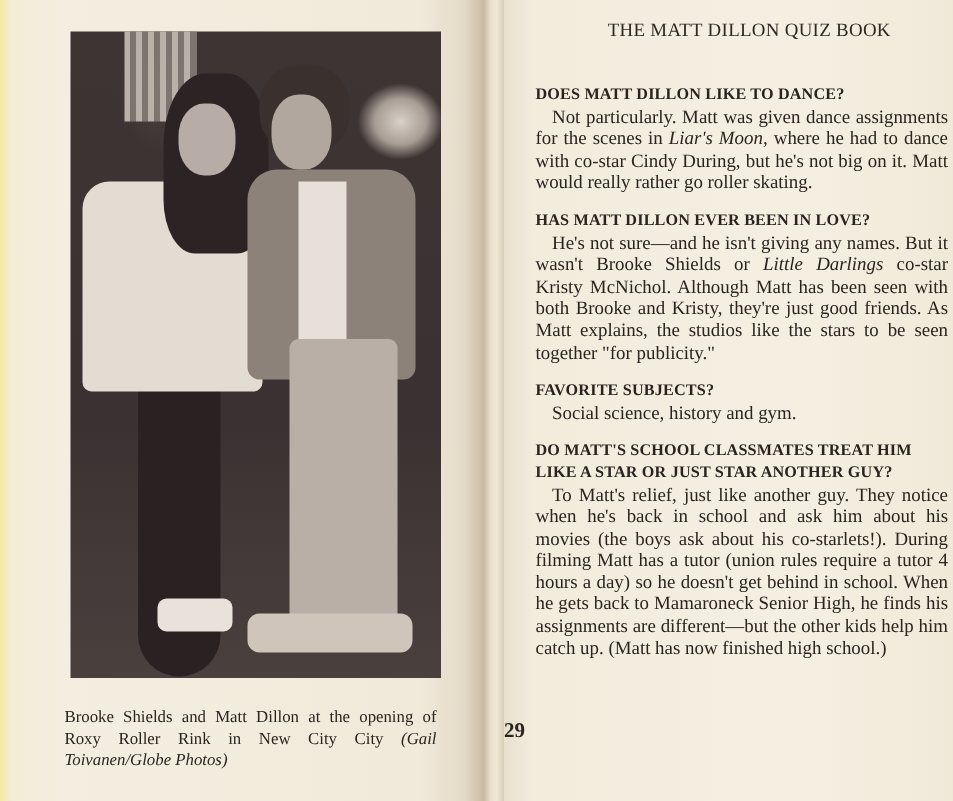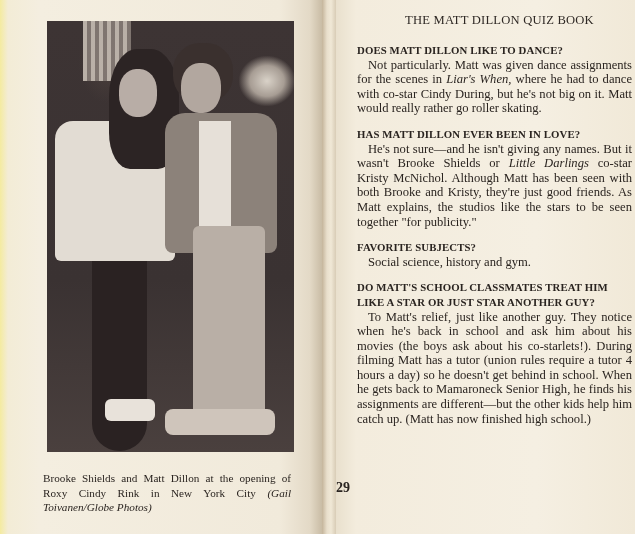--- a/index.html
+++ b/index.html
@@ -46,21 +46,21 @@
   .photo .p2-skates { position:absolute; left:118px; top:388px; width:110px; height:26px; background:#cfc5bb; border-radius:8px; }
   .caption {
     position: absolute; left: 43px; top: 471px; width: 248px;
     font-size: 11.2px; line-height: 14.5px; text-align: justify; color: #2a2420;
   }
   .caption .credit { font-style: italic; }
   .running-head {
     position: absolute; left: 0; top: 13px; width: 327px; text-align: center;
     font-size: 12.6px; letter-spacing: 0.2px; color: #2e2824;
   }
-  .body-text { position: absolute; left: 21px; top: 43px; width: 275px; font-size: 12.6px; line-height: 14.6px; color: #2a2420; }
+  .body-text { position: absolute; left: 21px; top: 56px; width: 275px; font-size: 12.6px; line-height: 14.6px; color: #2a2420; }
   .qa { margin-bottom: 11px; }
   .q { font-weight: bold; font-size: 10.8px; line-height: 14.6px; letter-spacing: 0.1px; }
   .a { text-align: justify; text-indent: 11px; }
   .a i { font-style: italic; }
   .page-number {
     position: absolute; left: 0; top: 480px; width: 299px; 
     font-weight: bold; font-size: 14px; color: #2a2420;
   }
 </style>
 </head>
@@ -75,31 +75,31 @@
       <div class="p1-hair"></div>
       <div class="p1-face"></div>
       <div class="p1-skates"></div>
       <div class="p2-jacket"></div>
       <div class="p2-shirt"></div>
       <div class="p2-jeans"></div>
       <div class="p2-hair"></div>
       <div class="p2-face"></div>
       <div class="p2-skates"></div>
     </div>
-    <div class="caption"><span>Brooke Shields and Matt Dillon at the opening of Roxy Cindy Rink in New York City </span><span class="credit">(Gail Toivanen/Globe Photos)</span></div>
+    <div class="caption"><span>Brooke Shields and Matt Dillon at the opening of Roxy Roller Rink in New City City </span><span class="credit">(Gail Toivanen/Globe Photos)</span></div>
   </div>
 
   <div class="gutter"></div>
 
   <div class="page-right">
     <div class="running-head">THE MATT DILLON QUIZ BOOK</div>
     <div class="body-text">
       <div class="qa">
         <div class="q">DOES MATT DILLON LIKE TO DANCE?</div>
-        <div class="a"><span>Not particularly. Matt was given dance assignments for the scenes in </span><i>Liar's When,</i><span> where he had to dance with co-star Cindy During, but he's not big on it. Matt would really rather go roller skating.</span></div>
+        <div class="a"><span>Not particularly. Matt was given dance assignments for the scenes in </span><i>Liar's Moon,</i><span> where he had to dance with co-star Cindy During, but he's not big on it. Matt would really rather go roller skating.</span></div>
       </div>
       <div class="qa">
         <div class="q">HAS MATT DILLON EVER BEEN IN LOVE?</div>
         <div class="a"><span>He's not sure—and he isn't giving any names. But it wasn't Brooke Shields or </span><i>Little Darlings</i><span> co-star Kristy McNichol. Although Matt has been seen with both Brooke and Kristy, they're just good friends. As Matt explains, the studios like the stars to be seen together "for publicity."</span></div>
       </div>
       <div class="qa">
       </div>
       <div class="qa">
         <div class="q">FAVORITE SUBJECTS?</div>
         <div class="a"><span>Social science, history and gym.</span></div>

